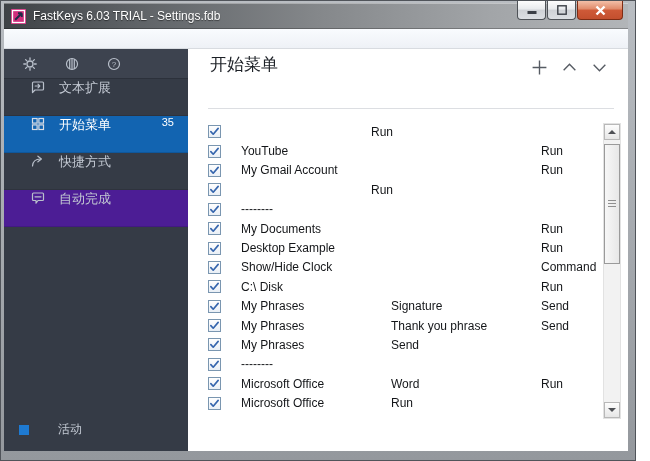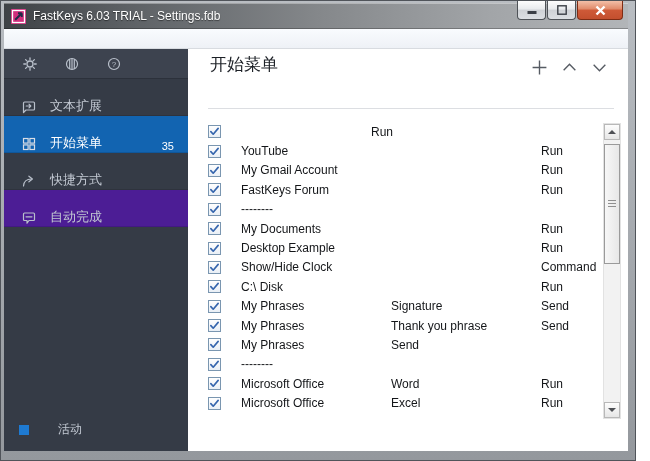--- a/index.html
+++ b/index.html
@@ -31,21 +31,21 @@
     background:linear-gradient(180deg,#f9fbfe,#eef1f6); border-bottom:1px solid #d8dbe0;
     display:flex; align-items:center; font-size:12px; color:#1a1a1a; padding-left:5px; }
   .menu-item { padding:2px 8px; }
 
   
   .sidebar { position:absolute; left:3px; top:48px; width:184px; bottom:9px;
     background:#353b46; color:#c3c9d3; overflow:hidden; }
   .side-toolbar { height:30px; background:#3d434f; display:flex; align-items:center;
     padding-left:18px; gap:26px; border-bottom:1px solid #2c313b; }
   .tool-icon { width:16px; height:16px; display:inline-flex; }
-  .nav-item { height:37px; display:flex; align-items:flex-end; padding-left:17px;
+  .nav-item { height:37px; display:flex; align-items:flex-start; padding-left:26px;
     font-size:13px; border-bottom:1px solid rgba(0,0,0,.12); cursor:default; }
   .nav-item.selected { background:#1264b1; color:#ffffff; }
   .nav-item.hover { background:#4c1d95; }
   .nav-icon { width:16px; height:16px; margin-right:13px; display:inline-flex; flex:0 0 auto; }
   .nav-badge { margin-left:auto; margin-right:14px; font-size:11px; color:#ffffff; }
   .nav-badge:empty { display:none; }
   .side-status { position:absolute; left:15px; bottom:13px; display:flex; align-items:center; font-size:12px;gap:20px; }
   .status-square { width:10px; height:10px; background:#1e7ad2; margin-right:9px; }
 
   
@@ -260,21 +260,20 @@
           <span class="c1">My Gmail Account</span>
           <span class="c2"></span>
           <span class="c3">Run</span>
         </div>
         <div class="row">
           <span class="checkbox">
             <svg width="11" height="11" viewBox="0 0 12 12" fill="none" stroke="#3565ad" stroke-width="1.8" stroke-linecap="round" stroke-linejoin="round">
               <path d="M2 6.2 L4.6 9 L10 2.6"></path>
             </svg>
           </span>
-          <span class="c1">FastKeys Forum</span>
           <span class="c2"></span>
           <span class="c3">Run</span>
         </div>
         <div class="row">
           <span class="checkbox">
             <svg width="11" height="11" viewBox="0 0 12 12" fill="none" stroke="#3565ad" stroke-width="1.8" stroke-linecap="round" stroke-linejoin="round">
               <path d="M2 6.2 L4.6 9 L10 2.6"></path>
             </svg>
           </span>
           <span class="c1">--------</span>
@@ -370,21 +369,20 @@
           <span class="c2">Word</span>
           <span class="c3">Run</span>
         </div>
         <div class="row">
           <span class="checkbox">
             <svg width="11" height="11" viewBox="0 0 12 12" fill="none" stroke="#3565ad" stroke-width="1.8" stroke-linecap="round" stroke-linejoin="round">
               <path d="M2 6.2 L4.6 9 L10 2.6"></path>
             </svg>
           </span>
           <span class="c1">Microsoft Office</span>
-          <span class="c2">Excel</span>
           <span class="c3">Run</span>
         </div>
       </div>
 
     <div class="scrollbar">
       <div class="sb-btn sb-up">
           <span class="sb-arrow"></span>
         </div>
       <div class="sb-thumb">
           <span class="sb-grip"></span>

